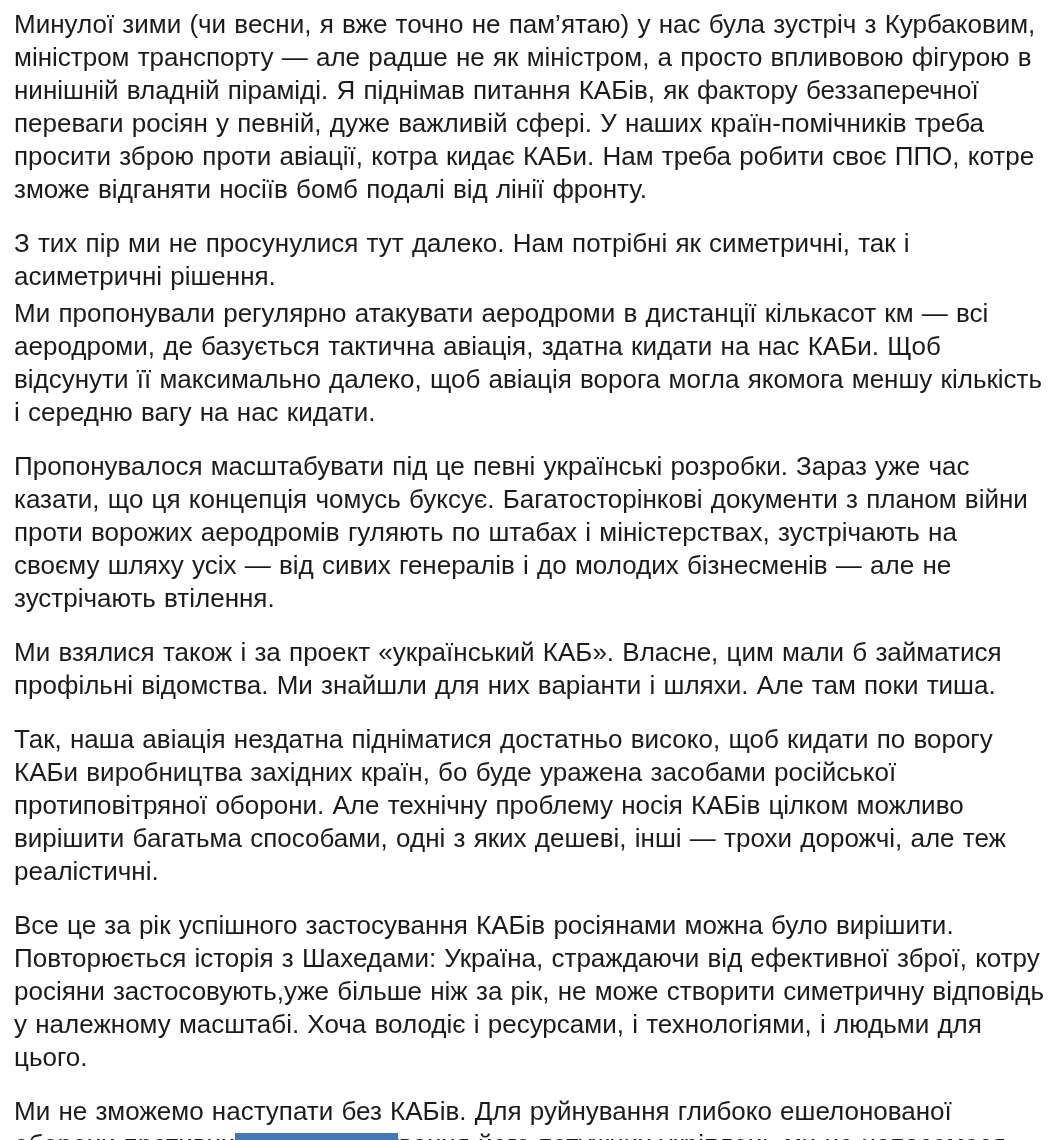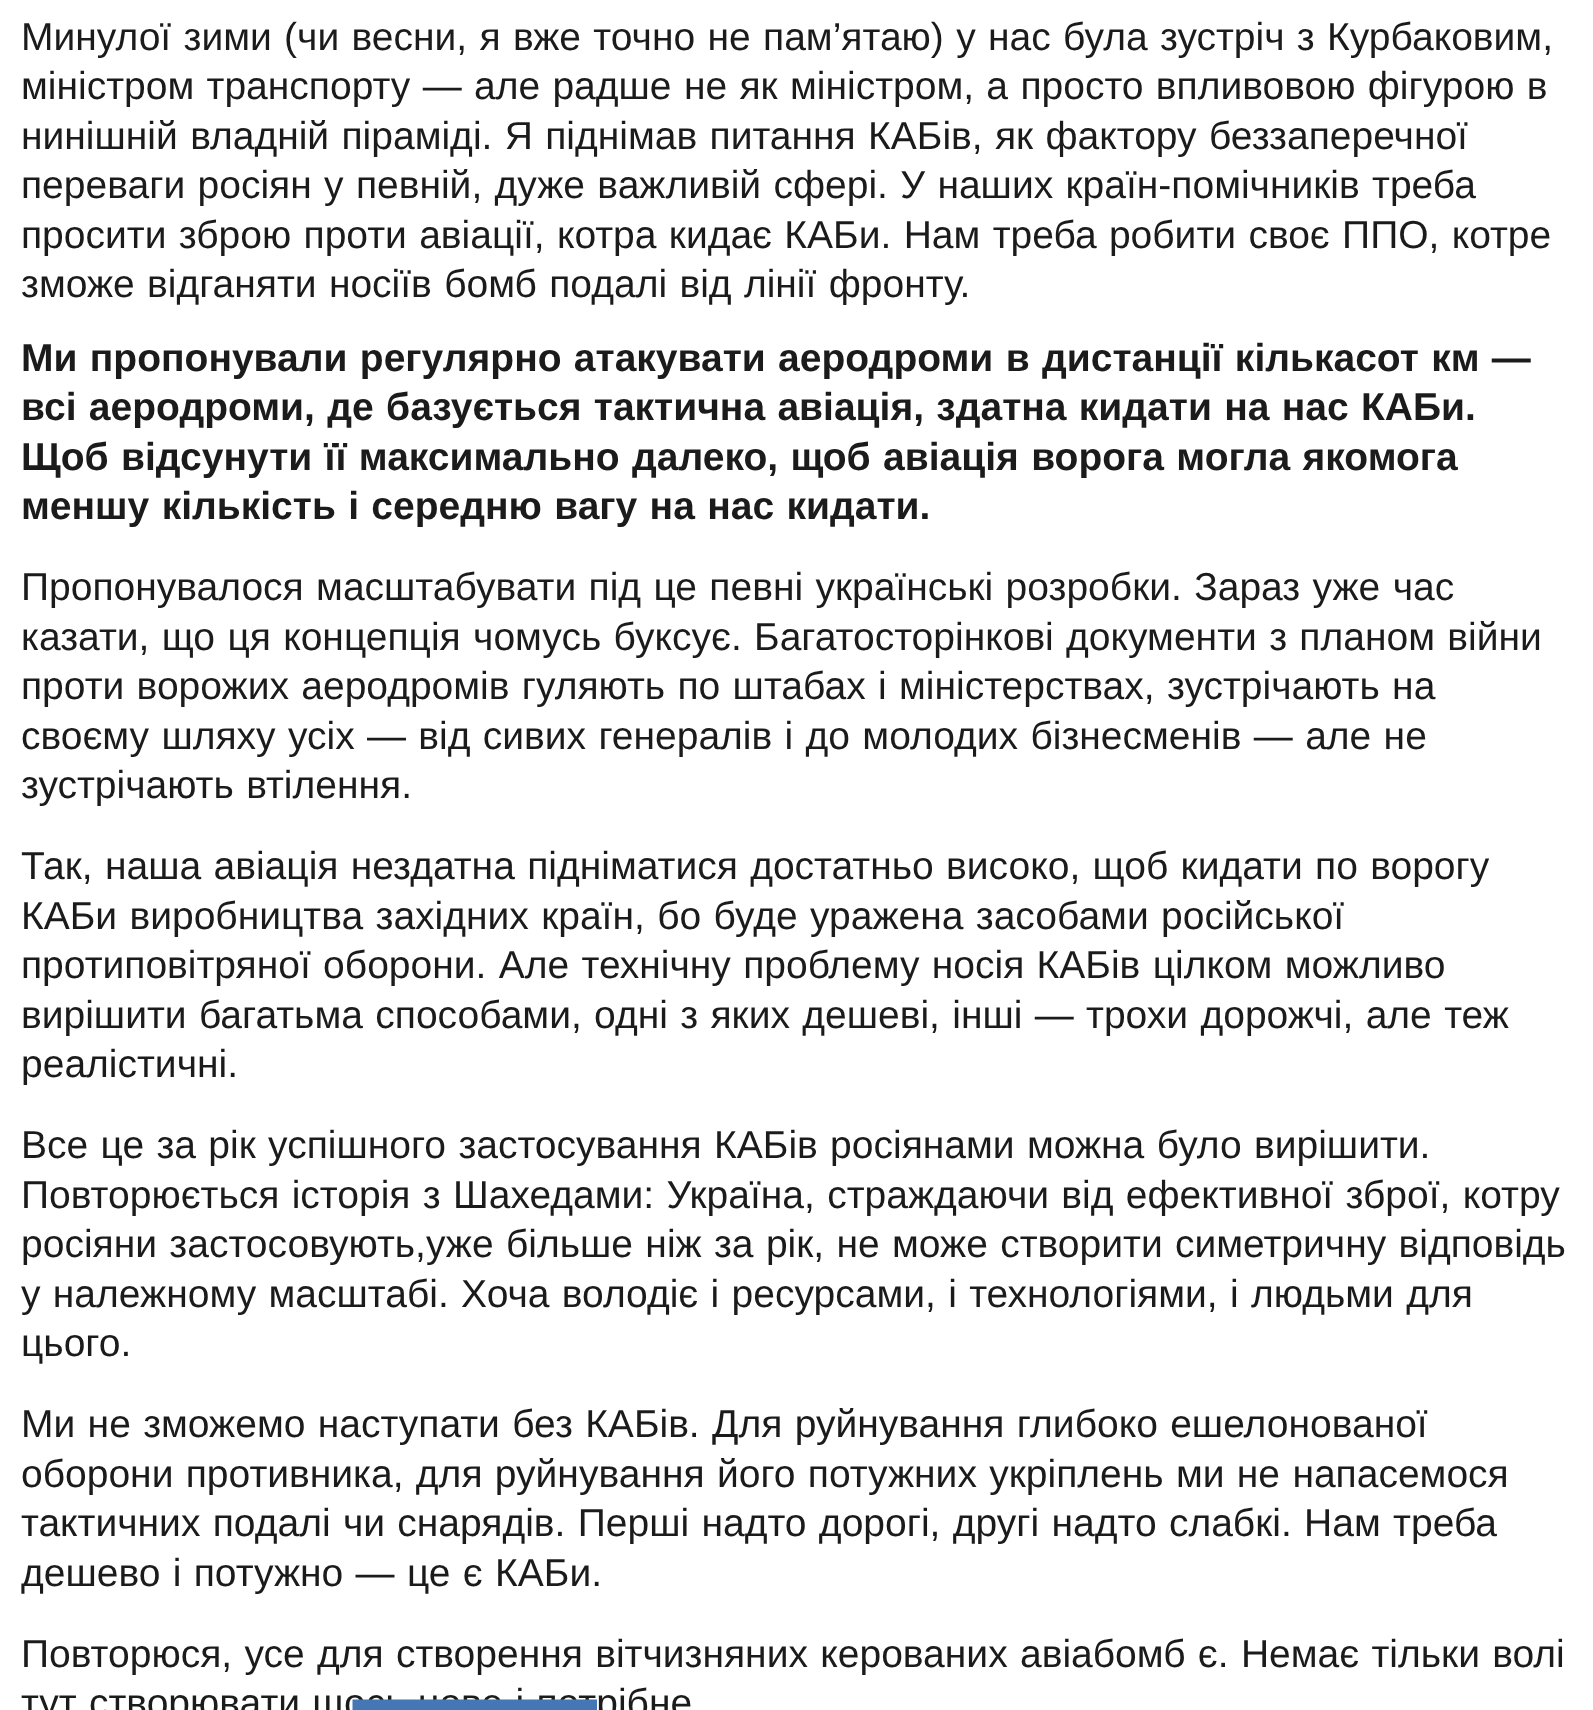--- a/index.html
+++ b/index.html
@@ -22,40 +22,41 @@
     margin: 0;
     font-size: 26px;
     line-height: 33px;
     font-weight: 400;
     word-spacing: 1px;
   }
   .para + .para {
     margin-top: 21px;
   }
   .para.attached {
-    margin-top: 16px;
-    font-weight: bold;
+    margin-top: 4px;
   }
   .partial-blue-button {
     position: absolute;
     left: 235px;
     bottom: 0;
     width: 163px;
     height: 7px;
     background: #4577b5;
   }
 </style>
 </head>
 <body style="background: rgb(255, 255, 255); color: rgb(27, 27, 27);">
 
 <main class="doc">
   <div id="paragraph-container">
       <p class="para">Минулої зими (чи весни, я вже точно не пам’ятаю) у нас була зустріч з Курбаковим, міністром транспорту — але радше не як міністром, а просто впливовою фігурою в нинішній владній піраміді. Я піднімав питання КАБів, як фактору беззаперечної переваги росіян у певній, дуже важливій сфері. У наших країн-помічників треба просити зброю проти авіації, котра кидає КАБи. Нам треба робити своє ППО, котре зможе відганяти носіїв бомб подалі від лінії фронту.</p>
+      <p class="para">З тих пір ми не просунулися тут далеко. Нам потрібні як симетричні, так і асиметричні рішення.</p>
       <p class="para attached">Ми пропонували регулярно атакувати аеродроми в дистанції кількасот км — всі аеродроми, де базується тактична авіація, здатна кидати на нас КАБи. Щоб відсунути її максимально далеко, щоб авіація ворога могла якомога меншу кількість і середню вагу на нас кидати.</p>
       <p class="para">Пропонувалося масштабувати під це певні українські розробки. Зараз уже час казати, що ця концепція чомусь буксує. Багатосторінкові документи з планом війни проти ворожих аеродромів гуляють по штабах і міністерствах, зустрічають на своєму шляху усіх — від сивих генералів і до молодих бізнесменів — але не зустрічають втілення.</p>
+      <p class="para">Ми взялися також і за проект «український КАБ». Власне, цим мали б займатися профільні відомства. Ми знайшли для них варіанти і шляхи. Але там поки тиша.</p>
       <p class="para">Так, наша авіація нездатна підніматися достатньо високо, щоб кидати по ворогу КАБи виробництва західних країн, бо буде уражена засобами російської протиповітряної оборони. Але технічну проблему носія КАБів цілком можливо вирішити багатьма способами, одні з яких дешеві, інші — трохи дорожчі, але теж реалістичні.</p>
       <p class="para">Все це за рік успішного застосування КАБів росіянами можна було вирішити. Повторюється історія з Шахедами: Україна, страждаючи від ефективної зброї, котру росіяни застосовують,уже більше ніж за рік, не може створити симетричну відповідь у належному масштабі. Хоча володіє і ресурсами, і технологіями, і людьми для цього.</p>
       <p class="para">Ми не зможемо наступати без КАБів. Для руйнування глибоко ешелонованої оборони противника, для руйнування його потужних укріплень ми не напасемося тактичних подалі чи снарядів. Перші надто дорогі, другі надто слабкі. Нам треба дешево і потужно — це є КАБи.</p>
       <p class="para">Повторюся, усе для створення вітчизняних керованих авіабомб є. Немає тільки волі тут створювати щось нове і потрібне.</p>
     </div>
 </main>
 
 <div class="partial-blue-button" style="background: rgb(69, 119, 181);"></div>
 
 </body></html>

